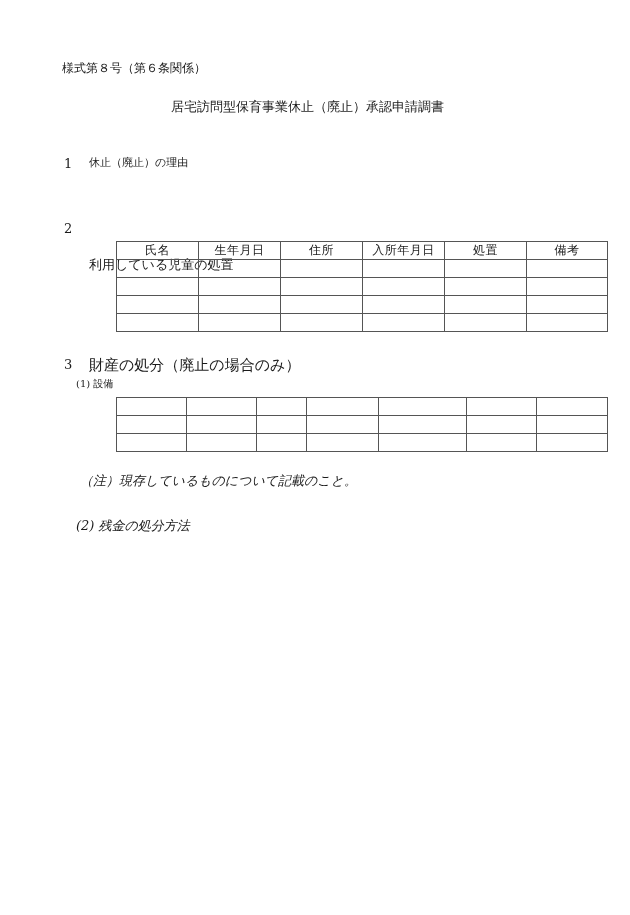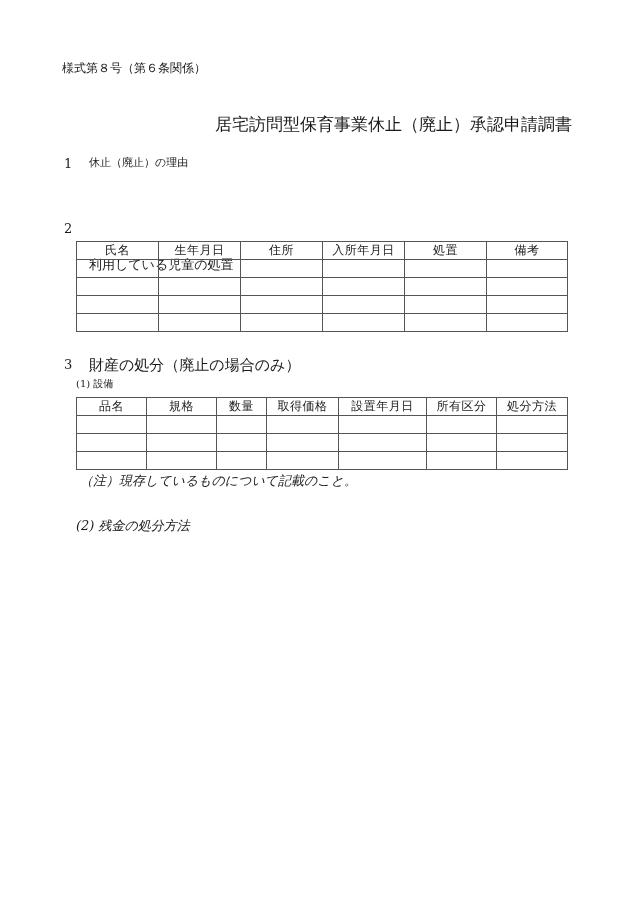--- a/index.html
+++ b/index.html
@@ -3,35 +3,35 @@
   <meta charset="utf-8">
   <style>
     html, body { margin: 0; padding: 0; background: #ffffff; }
     body {
       width: 630px; height: 915px; position: relative; overflow: hidden;
       font-family: "DejaVu Serif", "Liberation Serif", serif;
       color: #1a1a1a; font-size: 12.5px;
     }
     .abs { position: absolute; white-space: nowrap; line-height: 1; }
     table.grid {
-      position: absolute; border-collapse: collapse; table-layout: fixed;
+      position: absolute; border-collapse: collapse; table-layout: fixed; margin-left: 40px;
     }
     table.grid td {
       border: 1px solid #555; padding: 0; height: 17px;
       text-align: center; font-size: 12px; line-height: 17px;
       overflow: hidden; white-space: nowrap;
     }
     table.grid tr.head td { letter-spacing: 0.5px; }
   </style>
 </head>
 <body>
 
 <div class="abs" style="left:62px; top:62px; font-size:12px;">様式第８号（第６条関係）</div>
 
-<div class="abs" style="left:171px; top:116px; font-size:17px;margin-left:44px;">居宅訪問型保育事業休止（廃止）承認申請調書</div>
+<div class="abs" style="left:171px; top:100px; font-size:13px;">居宅訪問型保育事業休止（廃止）承認申請調書</div>
 
 <div class="abs" style="left:64px; top:157px; font-size:13px;">1</div>
 <div class="abs" style="left:89px; top:157px; font-size:11px;">休止（廃止）の理由</div>
 
 <div class="abs" style="left:64px; top:222px; font-size:13px;">2</div>
 <div class="abs" style="left:89px; top:222px; font-size:13px;margin-top:36px;">利用している児童の処置</div>
 
 <table class="grid" style="left:76px; top:241px; width:491px;">
   <colgroup>
     <col style="width:82px">
@@ -94,29 +94,20 @@
   <colgroup>
     <col style="width:70px">
       <col style="width:70px">
       <col style="width:50px">
       <col style="width:72px">
       <col style="width:88px">
       <col style="width:70px">
       <col style="width:71px">
   </colgroup>
   <tbody>
-      <tr class="head">
-    <td>品名</td>
-    <td>規格</td>
-    <td>数量</td>
-    <td>取得価格</td>
-    <td>設置年月日</td>
-    <td>所有区分</td>
-    <td>処分方法</td>
-  </tr>
   <tr>
     <td></td>
     <td></td>
     <td></td>
     <td></td>
     <td></td>
     <td></td>
     <td></td>
   </tr>
   <tr>

